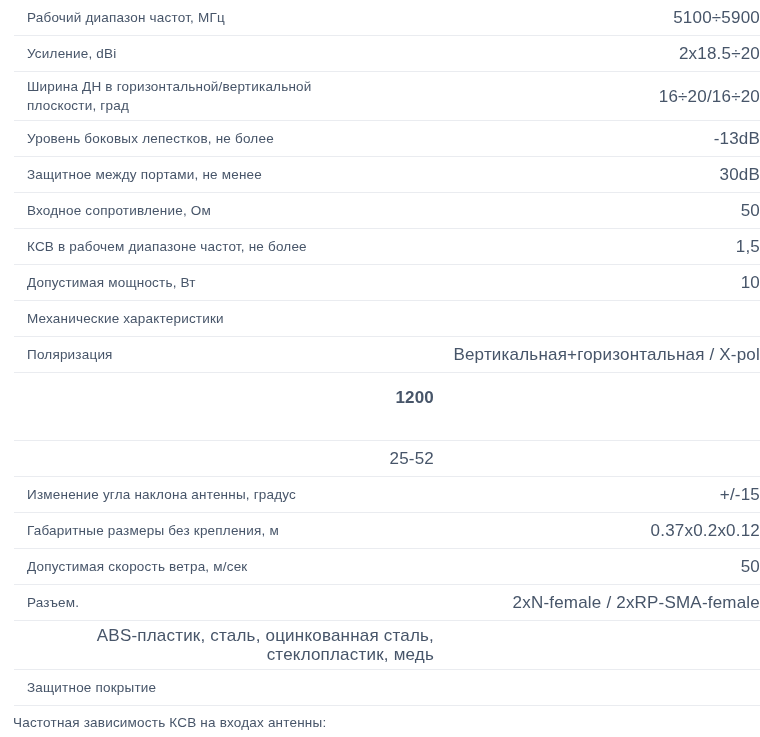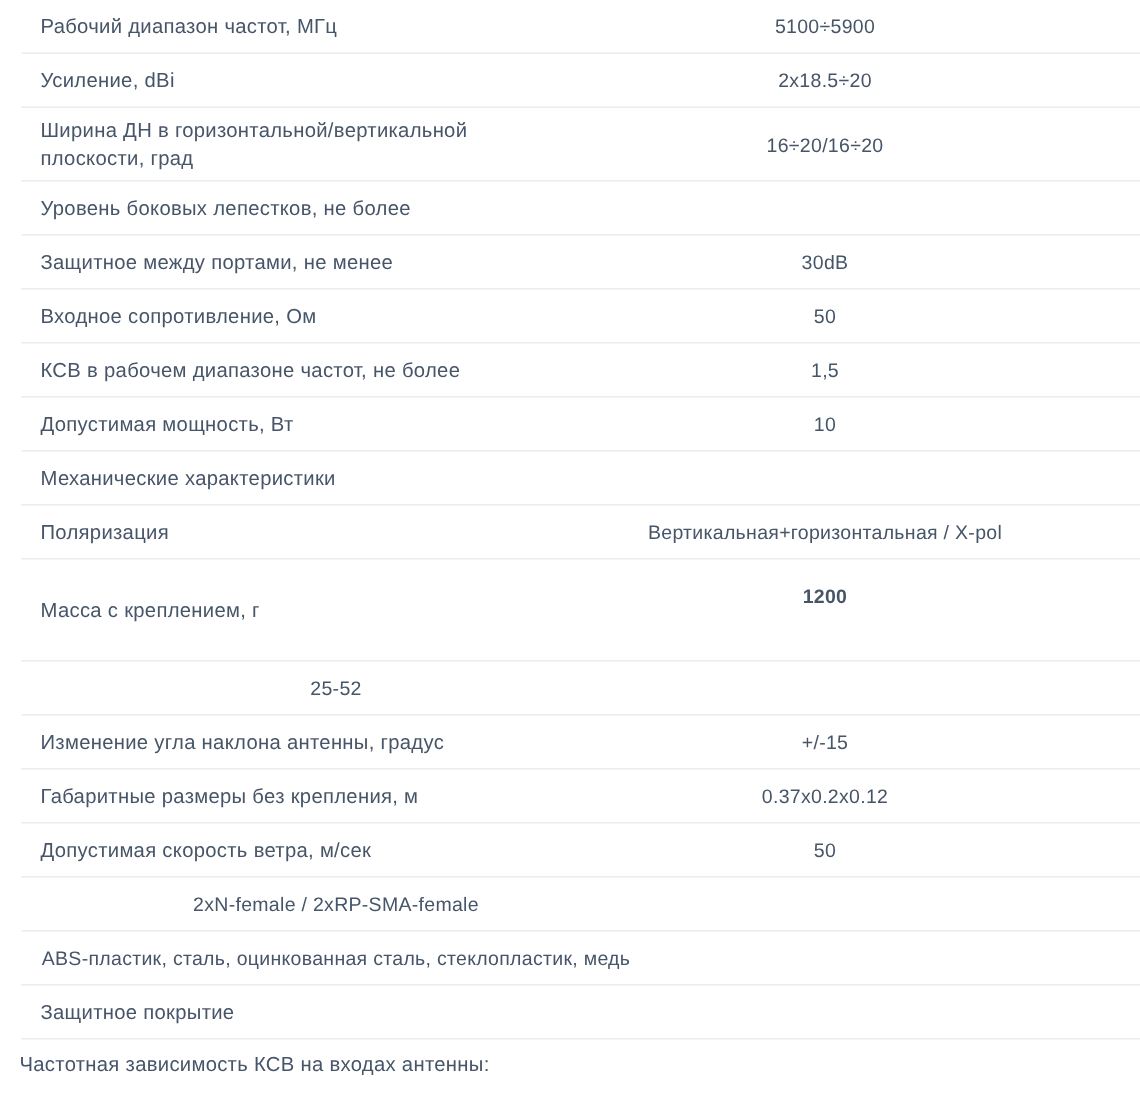--- a/index.html
+++ b/index.html
@@ -28,22 +28,22 @@
   .spec-label {
     flex: 1 1 auto;
     padding-left: 13px;
     font-size: 13.5px;
     line-height: 19px;
     letter-spacing: 0.2px;
   }
   .spec-value {
     flex: 0 0 420px;
     width: 420px;
-    text-align: center;
-    font-size: 13px;
+    text-align: right;
+    font-size: 17px;
     line-height: 19px;
     letter-spacing: 0.2px;
   }
   .spec-row.tall { min-height: 68px; }
   .spec-row.tall .spec-value {
     align-self: flex-start;
     padding-top: 10px;
     font-weight: bold;
   }
   .footer-note {
@@ -65,20 +65,21 @@
       <div class="spec-row">
     <div class="spec-label">Усиление, dBi</div>
     <div class="spec-value">2x18.5÷20</div>
   </div>
       <div class="spec-row">
     <div class="spec-label">Ширина ДН в горизонтальной/вертикальной плоскости, град</div>
     <div class="spec-value">16÷20/16÷20</div>
   </div>
       <div class="spec-row">
     <div class="spec-label">Уровень боковых лепестков, не более</div>
+    <div class="spec-value">-13dB</div>
   </div>
       <div class="spec-row">
     <div class="spec-label">Защитное между портами, не менее</div>
     <div class="spec-value">30dB</div>
   </div>
       <div class="spec-row">
     <div class="spec-label">Входное сопротивление, Ом</div>
     <div class="spec-value">50</div>
   </div>
       <div class="spec-row">
@@ -91,39 +92,39 @@
   </div>
       <div class="spec-row">
     <div class="spec-label">Механические характеристики</div>
     <div class="spec-value"></div>
   </div>
       <div class="spec-row">
     <div class="spec-label">Поляризация</div>
     <div class="spec-value">Вертикальная+горизонтальная / X-pol</div>
   </div>
       <div class="spec-row tall">
-    <div class="spec-label">Масса с креплением, г</div>
     <div class="spec-value">1200</div>
   </div>
       <div class="spec-row">
     <div class="spec-value">25-52</div>
   </div>
       <div class="spec-row">
     <div class="spec-label">Изменение угла наклона антенны, градус</div>
     <div class="spec-value">+/-15</div>
   </div>
       <div class="spec-row">
     <div class="spec-label">Габаритные размеры без крепления, м</div>
     <div class="spec-value">0.37x0.2x0.12</div>
   </div>
       <div class="spec-row">
     <div class="spec-label">Допустимая скорость ветра, м/сек</div>
     <div class="spec-value">50</div>
   </div>
       <div class="spec-row">
+    <div class="spec-label">Разъем.</div>
     <div class="spec-value">2xN-female / 2xRP-SMA-female</div>
   </div>
       <div class="spec-row">
     <div class="spec-value">ABS-пластик, сталь, оцинкованная сталь, стеклопластик, медь</div>
   </div>
       <div class="spec-row">
     <div class="spec-label">Защитное покрытие</div>
   </div>
     </div>
   <div class="footer-note">Частотная зависимость КСВ на входах антенны:</div>

